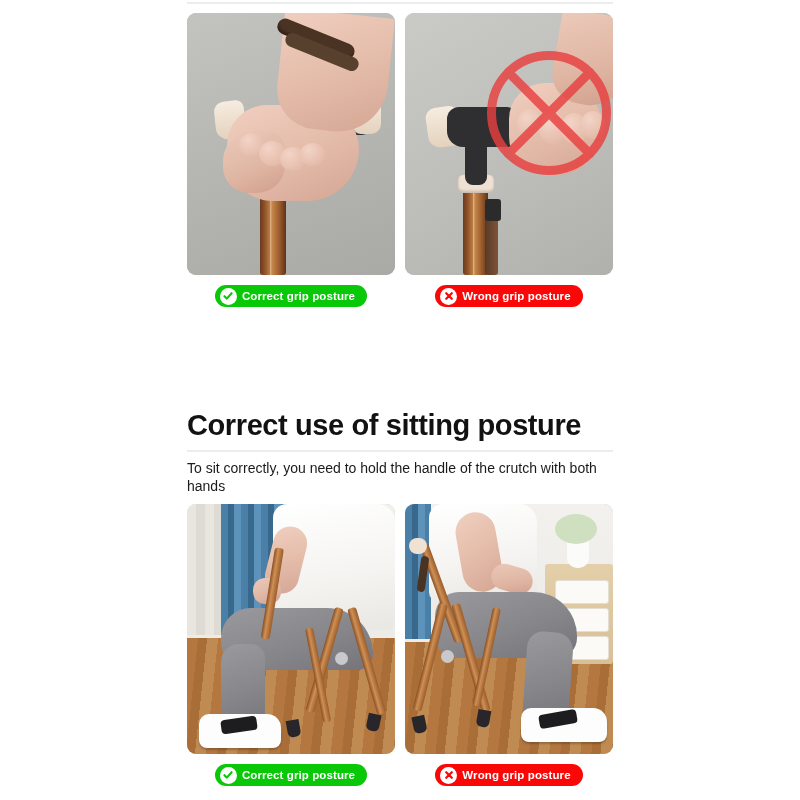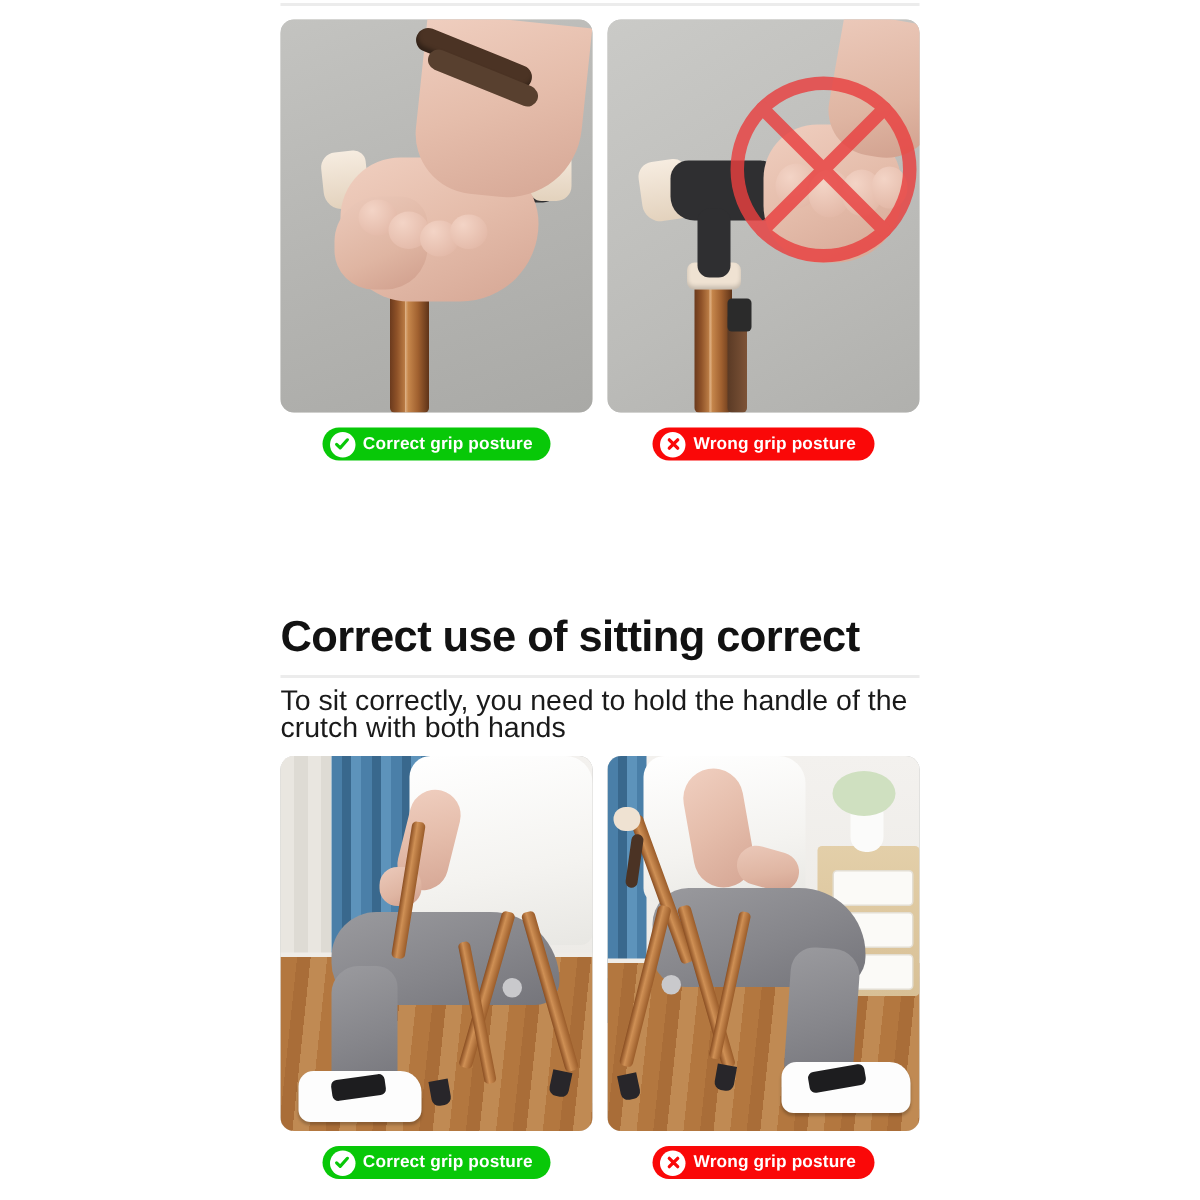--- a/index.html
+++ b/index.html
@@ -40,21 +40,21 @@
   }
   .rule {
     height: 2px;
     background: #ececec;
     width: 100%;
     margin: 2px 0 0 0;
   }
   p.subtext {
     margin: 0;
     padding: 7px 0 0 0;
-    font-size: 19px;
+    font-size: 14px;
     line-height: 18px;
     color: #1a1a1a;
     font-weight: normal;
   }
 
   
   .photo-row {
     display: flex;
     gap: 10px;
     margin-top: 9px;
@@ -283,21 +283,21 @@
             <span class="badge-label">Wrong grip posture</span>
           </div>
         </div>
 
       </div>
     </div>
   </div>
 
   <div class="section" id="section-sitting">
     <div class="section-inner">
-      <h1 class="heading">Correct use of sitting correct</h1>
+      <h1 class="heading">Correct use of sitting posture</h1>
       <div class="rule"></div>
       <p class="subtext">To sit correctly, you need to hold the handle of the crutch with both hands</p>
 
       <div class="photo-row">
 
         <div class="photo-col">
           <div class="photo tall">
             <div class="room-wall"></div>
             <div class="curtain sheer" style="left:0; width:34px;"></div>
             <div class="curtain" style="left:34px; width:70px; top:0; height:178px;"></div>

